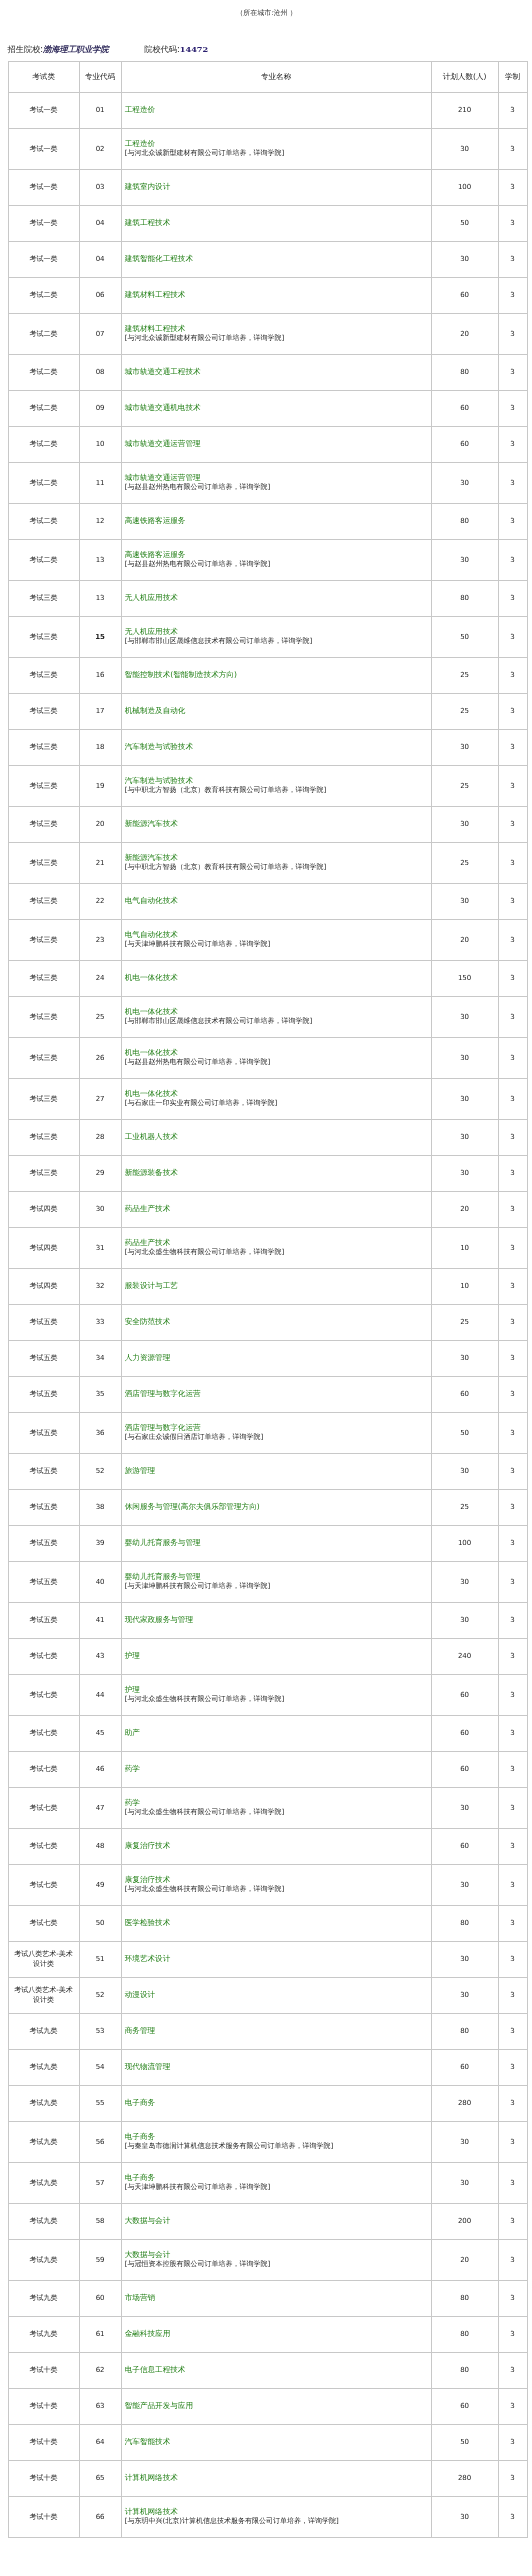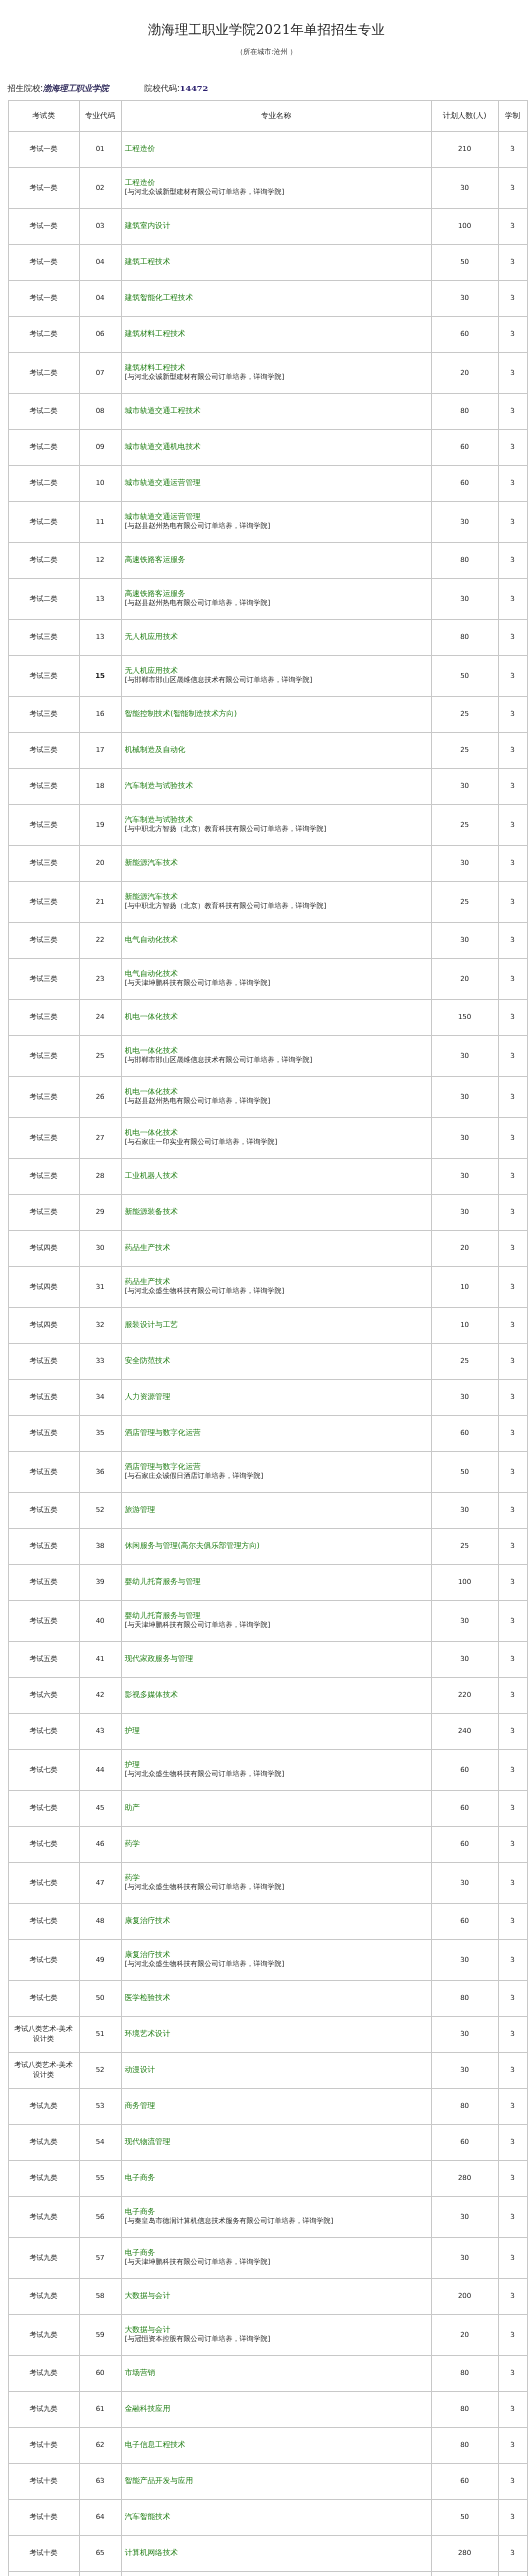--- a/index.html
+++ b/index.html
@@ -17,21 +17,20 @@
   table.majors td { height:35px; color:#222; }
   table.majors td.name { text-align:left; padding-left:3.1px; }
   .major-name { color:#1e7d12; display:block; font-size:7.6px; line-height:9.4px; }
   .major-note { color:#222; display:block; font-size:7px; line-height:8.8px; }
   col.c1 { width:71px; } col.c2 { width:42px; } col.c3 { width:310px; } col.c4 { width:67px; } col.c5 { width:29px; }
 </style>
 </head>
 <body>
 
 <div class="page">
-  <div class="title">渤海理工职业学院2021年单招招生专业</div>
   <div class="subtitle">（所在城市:沧州 ）</div>
   <div class="meta">
     <span>招生院校:</span><span class="school">渤海理工职业学院</span>
     <span class="code-label">院校代码:</span><span class="code">14472</span>
   </div>
 
   <table class="majors">
     <colgroup>
         <col class="c1">
         <col class="c2">
@@ -493,30 +492,20 @@
     <td>考试五类</td>
     <td>41</td>
     <td class="name">
       <span class="major-name">现代家政服务与管理</span>
 
     </td>
     <td>30</td>
     <td>3</td>
   </tr>
 
-  <tr>
-    <td>考试六类</td>
-    <td>42</td>
-    <td class="name">
-      <span class="major-name">影视多媒体技术</span>
-
-    </td>
-    <td>220</td>
-    <td>3</td>
-  </tr>
 
   <tr>
     <td>考试七类</td>
     <td>43</td>
     <td class="name">
       <span class="major-name">护理</span>
 
     </td>
     <td>240</td>
     <td>3</td>

